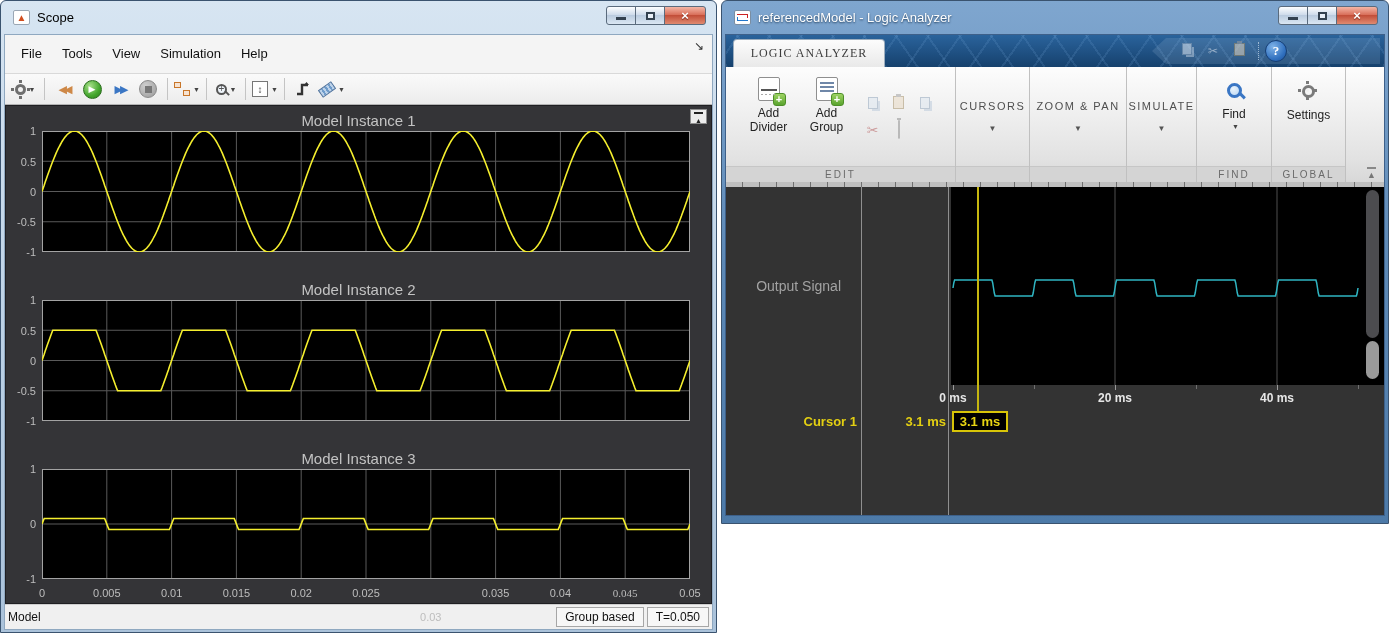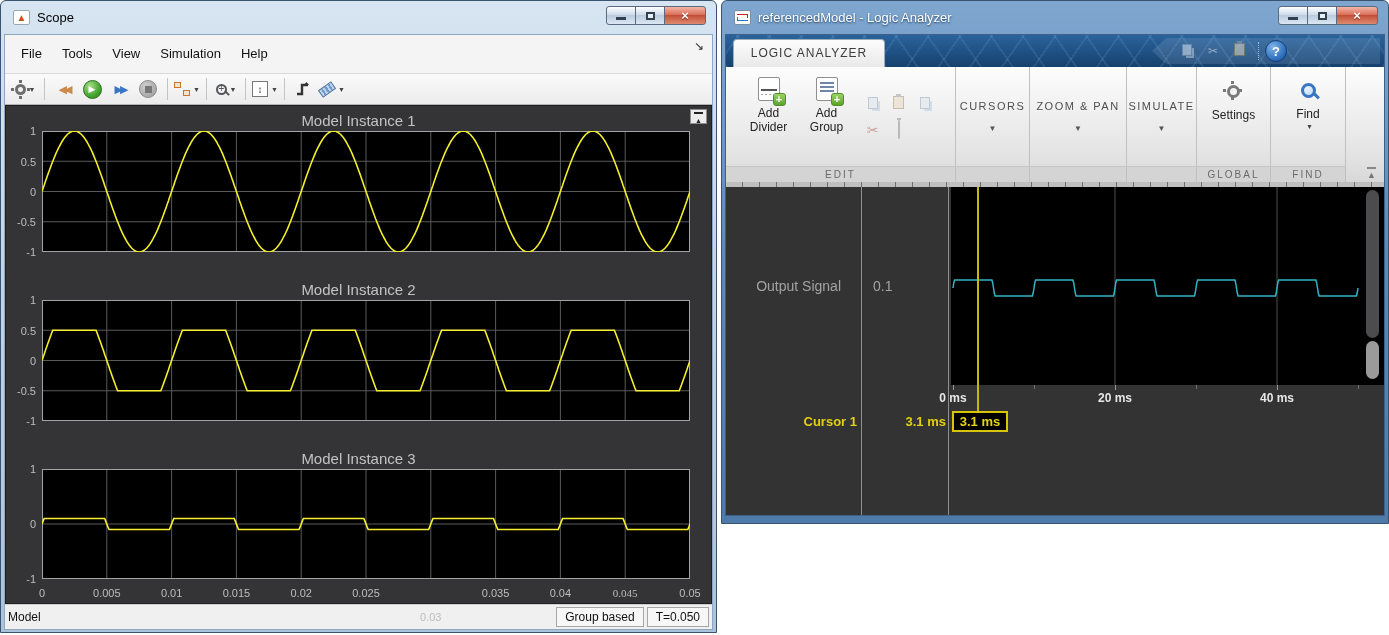--- a/index.html
+++ b/index.html
@@ -88,21 +88,21 @@
                      border:1px solid #cc2222; border-bottom:none; border-left:none; }
   .la-icon::after { content:""; position:absolute; left:2px; right:2px; bottom:3px; height:3px;
                     border:1px solid #2277cc; border-top:none; border-right:none; }
   #la-client { background:#f0f0f0; height:482px; display:flex; flex-direction:column; border:1px solid #3d608a; }
 
   
   #la-banner { height:32px; background:
       repeating-linear-gradient(55deg, rgba(120,170,220,.16) 0 2px, transparent 2px 26px),
       repeating-linear-gradient(-55deg, rgba(120,170,220,.16) 0 2px, transparent 2px 26px),
       linear-gradient(#2a639c,#16416d);
-      position:relative; display:flex; align-items:flex-end; }
+      position:relative; display:flex; align-items:flex-end;font-family:Liberation Serif, serif; }
   .la-tab { margin-left:7px; height:28px; width:152px; background:linear-gradient(#fcfcfc,#e9e9e9);
             border:1px solid #9daebf; border-bottom:none; border-radius:4px 4px 0 0;
             font-size:12px; letter-spacing:1px; color:#3c3c3c; display:flex; align-items:center; justify-content:center; }
   .qat { position:absolute; right:4px; top:3px; height:26px; width:228px; display:flex; align-items:center;
          background:rgba(200,220,240,.14);
          clip-path:polygon(14px 0, 100% 0, 100% 100%, 14px 100%, 0 50%); padding-left:22px; }
   .qat .qicon { width:26px; text-align:center; opacity:.55; font-size:12px; color:#e8eef5; }
   .mini-doc { display:inline-block; width:10px; height:12px; background:#dce6f0; border:1px solid #8aa0b8;
               box-shadow:3px 3px 0 -1px #b8c8da; }
   .mini-clip { display:inline-block; width:11px; height:13px; background:#e8d8c0; border:1px solid #a08a60; position:relative; }
@@ -422,48 +422,47 @@
         </div>
         <div class="ts-footer"></div>
       </div>
       <div class="ts-section drop-section" style="width:70px">
         <div class="ts-main">
           <span class="drop-label">SIMULATE</span>
           <span class="drop-caret">▼</span>
         </div>
         <div class="ts-footer"></div>
       </div>
-      <div class="ts-section" style="width:74px">
-        <div class="ts-main">
-          <div class="big-btn" style="width:66px">
-            <span class="gear" style="margin-top:8px; color:#7a7a7a; width:13px; height:13px;"></span>
-            <span class="blabel" style="margin-top:10px"><span>Settings</span></span>
-          </div>
-        </div>
-        <div class="ts-footer">GLOBAL</div>
-      </div>
       <div class="ts-section" style="width:75px">
         <div class="ts-main">
           <div class="big-btn" style="width:66px">
             <span class="find-mag" style="margin-top:6px"></span>
             <span class="blabel" style="margin-top:9px"><span>Find</span></span>
             <span class="caret" style="margin-top:2px">▼</span>
           </div>
         </div>
         <div class="ts-footer">FIND</div>
       </div>
+      <div class="ts-section" style="width:74px">
+        <div class="ts-main">
+          <div class="big-btn" style="width:66px">
+            <span class="gear" style="margin-top:8px; color:#7a7a7a; width:13px; height:13px;"></span>
+            <span class="blabel" style="margin-top:10px"><span>Settings</span></span>
+          </div>
+        </div>
+        <div class="ts-footer">GLOBAL</div>
+      </div>
       <div class="ts-section ts-rest">
         <div class="collapse-btn"><i></i><span>▲</span></div>
       </div>
     </div>
 
     <div id="wave-panel">
       <div id="ruler"></div>
       <div id="signal-name">Output Signal</div>
-      <div id="signal-value">0.1</div>
       <div id="wave-black"><svg width="433" height="198">
             <line x1="164" y1="0" x2="164" y2="198" stroke="#4f4f4f"></line>
             <line x1="326" y1="0" x2="326" y2="198" stroke="#4f4f4f"></line>
             <path d="M2.0,101.0 L2.8,96.0 L3.6,93.0 L4.4,93.0 L5.2,93.0 L6.0,93.0 L6.9,93.0 L7.7,93.0 L8.5,93.0 L9.3,93.0 L10.1,93.0 L10.9,93.0 L11.7,93.0 L12.5,93.0 L13.3,93.0 L14.1,93.0 L15.0,93.0 L15.8,93.0 L16.6,93.0 L17.4,93.0 L18.2,93.0 L19.0,93.0 L19.8,93.0 L20.6,93.0 L21.4,93.0 L22.3,93.0 L23.1,93.0 L23.9,93.0 L24.7,93.0 L25.5,93.0 L26.3,93.0 L27.1,93.0 L27.9,93.0 L28.7,93.0 L29.5,93.0 L30.3,93.0 L31.2,93.0 L32.0,93.0 L32.8,93.0 L33.6,93.0 L34.4,93.0 L35.2,93.0 L36.0,93.0 L36.8,93.0 L37.6,93.0 L38.4,93.0 L39.3,93.0 L40.1,93.0 L40.9,93.0 L41.7,96.0 L42.5,101.0 L43.3,106.0 L44.1,109.0 L44.9,109.0 L45.7,109.0 L46.5,109.0 L47.4,109.0 L48.2,109.0 L49.0,109.0 L49.8,109.0 L50.6,109.0 L51.4,109.0 L52.2,109.0 L53.0,109.0 L53.8,109.0 L54.6,109.0 L55.5,109.0 L56.3,109.0 L57.1,109.0 L57.9,109.0 L58.7,109.0 L59.5,109.0 L60.3,109.0 L61.1,109.0 L61.9,109.0 L62.8,109.0 L63.6,109.0 L64.4,109.0 L65.2,109.0 L66.0,109.0 L66.8,109.0 L67.6,109.0 L68.4,109.0 L69.2,109.0 L70.0,109.0 L70.8,109.0 L71.7,109.0 L72.5,109.0 L73.3,109.0 L74.1,109.0 L74.9,109.0 L75.7,109.0 L76.5,109.0 L77.3,109.0 L78.1,109.0 L79.0,109.0 L79.8,109.0 L80.6,109.0 L81.4,109.0 L82.2,106.0 L83.0,101.0 L83.8,96.0 L84.6,93.0 L85.4,93.0 L86.2,93.0 L87.0,93.0 L87.9,93.0 L88.7,93.0 L89.5,93.0 L90.3,93.0 L91.1,93.0 L91.9,93.0 L92.7,93.0 L93.5,93.0 L94.3,93.0 L95.1,93.0 L96.0,93.0 L96.8,93.0 L97.6,93.0 L98.4,93.0 L99.2,93.0 L100.0,93.0 L100.8,93.0 L101.6,93.0 L102.4,93.0 L103.3,93.0 L104.1,93.0 L104.9,93.0 L105.7,93.0 L106.5,93.0 L107.3,93.0 L108.1,93.0 L108.9,93.0 L109.7,93.0 L110.5,93.0 L111.3,93.0 L112.2,93.0 L113.0,93.0 L113.8,93.0 L114.6,93.0 L115.4,93.0 L116.2,93.0 L117.0,93.0 L117.8,93.0 L118.6,93.0 L119.4,93.0 L120.3,93.0 L121.1,93.0 L121.9,93.0 L122.7,96.0 L123.5,101.0 L124.3,106.0 L125.1,109.0 L125.9,109.0 L126.7,109.0 L127.5,109.0 L128.4,109.0 L129.2,109.0 L130.0,109.0 L130.8,109.0 L131.6,109.0 L132.4,109.0 L133.2,109.0 L134.0,109.0 L134.8,109.0 L135.7,109.0 L136.5,109.0 L137.3,109.0 L138.1,109.0 L138.9,109.0 L139.7,109.0 L140.5,109.0 L141.3,109.0 L142.1,109.0 L142.9,109.0 L143.8,109.0 L144.6,109.0 L145.4,109.0 L146.2,109.0 L147.0,109.0 L147.8,109.0 L148.6,109.0 L149.4,109.0 L150.2,109.0 L151.0,109.0 L151.8,109.0 L152.7,109.0 L153.5,109.0 L154.3,109.0 L155.1,109.0 L155.9,109.0 L156.7,109.0 L157.5,109.0 L158.3,109.0 L159.1,109.0 L159.9,109.0 L160.8,109.0 L161.6,109.0 L162.4,109.0 L163.2,106.0 L164.0,101.0 L164.8,96.0 L165.6,93.0 L166.4,93.0 L167.2,93.0 L168.0,93.0 L168.9,93.0 L169.7,93.0 L170.5,93.0 L171.3,93.0 L172.1,93.0 L172.9,93.0 L173.7,93.0 L174.5,93.0 L175.3,93.0 L176.2,93.0 L177.0,93.0 L177.8,93.0 L178.6,93.0 L179.4,93.0 L180.2,93.0 L181.0,93.0 L181.8,93.0 L182.6,93.0 L183.4,93.0 L184.3,93.0 L185.1,93.0 L185.9,93.0 L186.7,93.0 L187.5,93.0 L188.3,93.0 L189.1,93.0 L189.9,93.0 L190.7,93.0 L191.5,93.0 L192.3,93.0 L193.2,93.0 L194.0,93.0 L194.8,93.0 L195.6,93.0 L196.4,93.0 L197.2,93.0 L198.0,93.0 L198.8,93.0 L199.6,93.0 L200.4,93.0 L201.3,93.0 L202.1,93.0 L202.9,93.0 L203.7,96.0 L204.5,101.0 L205.3,106.0 L206.1,109.0 L206.9,109.0 L207.7,109.0 L208.5,109.0 L209.4,109.0 L210.2,109.0 L211.0,109.0 L211.8,109.0 L212.6,109.0 L213.4,109.0 L214.2,109.0 L215.0,109.0 L215.8,109.0 L216.6,109.0 L217.5,109.0 L218.3,109.0 L219.1,109.0 L219.9,109.0 L220.7,109.0 L221.5,109.0 L222.3,109.0 L223.1,109.0 L223.9,109.0 L224.8,109.0 L225.6,109.0 L226.4,109.0 L227.2,109.0 L228.0,109.0 L228.8,109.0 L229.6,109.0 L230.4,109.0 L231.2,109.0 L232.0,109.0 L232.8,109.0 L233.7,109.0 L234.5,109.0 L235.3,109.0 L236.1,109.0 L236.9,109.0 L237.7,109.0 L238.5,109.0 L239.3,109.0 L240.1,109.0 L240.9,109.0 L241.8,109.0 L242.6,109.0 L243.4,109.0 L244.2,106.0 L245.0,101.0 L245.8,96.0 L246.6,93.0 L247.4,93.0 L248.2,93.0 L249.0,93.0 L249.9,93.0 L250.7,93.0 L251.5,93.0 L252.3,93.0 L253.1,93.0 L253.9,93.0 L254.7,93.0 L255.5,93.0 L256.3,93.0 L257.1,93.0 L258.0,93.0 L258.8,93.0 L259.6,93.0 L260.4,93.0 L261.2,93.0 L262.0,93.0 L262.8,93.0 L263.6,93.0 L264.4,93.0 L265.3,93.0 L266.1,93.0 L266.9,93.0 L267.7,93.0 L268.5,93.0 L269.3,93.0 L270.1,93.0 L270.9,93.0 L271.7,93.0 L272.5,93.0 L273.3,93.0 L274.2,93.0 L275.0,93.0 L275.8,93.0 L276.6,93.0 L277.4,93.0 L278.2,93.0 L279.0,93.0 L279.8,93.0 L280.6,93.0 L281.4,93.0 L282.3,93.0 L283.1,93.0 L283.9,93.0 L284.7,96.0 L285.5,101.0 L286.3,106.0 L287.1,109.0 L287.9,109.0 L288.7,109.0 L289.6,109.0 L290.4,109.0 L291.2,109.0 L292.0,109.0 L292.8,109.0 L293.6,109.0 L294.4,109.0 L295.2,109.0 L296.0,109.0 L296.8,109.0 L297.6,109.0 L298.5,109.0 L299.3,109.0 L300.1,109.0 L300.9,109.0 L301.7,109.0 L302.5,109.0 L303.3,109.0 L304.1,109.0 L304.9,109.0 L305.8,109.0 L306.6,109.0 L307.4,109.0 L308.2,109.0 L309.0,109.0 L309.8,109.0 L310.6,109.0 L311.4,109.0 L312.2,109.0 L313.0,109.0 L313.8,109.0 L314.7,109.0 L315.5,109.0 L316.3,109.0 L317.1,109.0 L317.9,109.0 L318.7,109.0 L319.5,109.0 L320.3,109.0 L321.1,109.0 L321.9,109.0 L322.8,109.0 L323.6,109.0 L324.4,109.0 L325.2,106.0 L326.0,101.0 L326.8,96.0 L327.6,93.0 L328.4,93.0 L329.2,93.0 L330.1,93.0 L330.9,93.0 L331.7,93.0 L332.5,93.0 L333.3,93.0 L334.1,93.0 L334.9,93.0 L335.7,93.0 L336.5,93.0 L337.3,93.0 L338.1,93.0 L339.0,93.0 L339.8,93.0 L340.6,93.0 L341.4,93.0 L342.2,93.0 L343.0,93.0 L343.8,93.0 L344.6,93.0 L345.4,93.0 L346.3,93.0 L347.1,93.0 L347.9,93.0 L348.7,93.0 L349.5,93.0 L350.3,93.0 L351.1,93.0 L351.9,93.0 L352.7,93.0 L353.5,93.0 L354.3,93.0 L355.2,93.0 L356.0,93.0 L356.8,93.0 L357.6,93.0 L358.4,93.0 L359.2,93.0 L360.0,93.0 L360.8,93.0 L361.6,93.0 L362.4,93.0 L363.3,93.0 L364.1,93.0 L364.9,93.0 L365.7,96.0 L366.5,101.0 L367.3,106.0 L368.1,109.0 L368.9,109.0 L369.7,109.0 L370.6,109.0 L371.4,109.0 L372.2,109.0 L373.0,109.0 L373.8,109.0 L374.6,109.0 L375.4,109.0 L376.2,109.0 L377.0,109.0 L377.8,109.0 L378.6,109.0 L379.5,109.0 L380.3,109.0 L381.1,109.0 L381.9,109.0 L382.7,109.0 L383.5,109.0 L384.3,109.0 L385.1,109.0 L385.9,109.0 L386.8,109.0 L387.6,109.0 L388.4,109.0 L389.2,109.0 L390.0,109.0 L390.8,109.0 L391.6,109.0 L392.4,109.0 L393.2,109.0 L394.0,109.0 L394.8,109.0 L395.7,109.0 L396.5,109.0 L397.3,109.0 L398.1,109.0 L398.9,109.0 L399.7,109.0 L400.5,109.0 L401.3,109.0 L402.1,109.0 L402.9,109.0 L403.8,109.0 L404.6,109.0 L405.4,109.0 L406.2,106.0 L407.0,101.0" fill="none" stroke="#2fb5c2" stroke-width="1.5"></path>
           </svg></div>
       <div class="vdiv" style="left:135px"></div>
       <div class="vdiv" style="left:222px"></div>
       <div id="axis-strip">
           <span class="axis-label" style="left: 197px;">0 ms</span>
           <span class="axis-tick" style="left: 227px;"></span>

